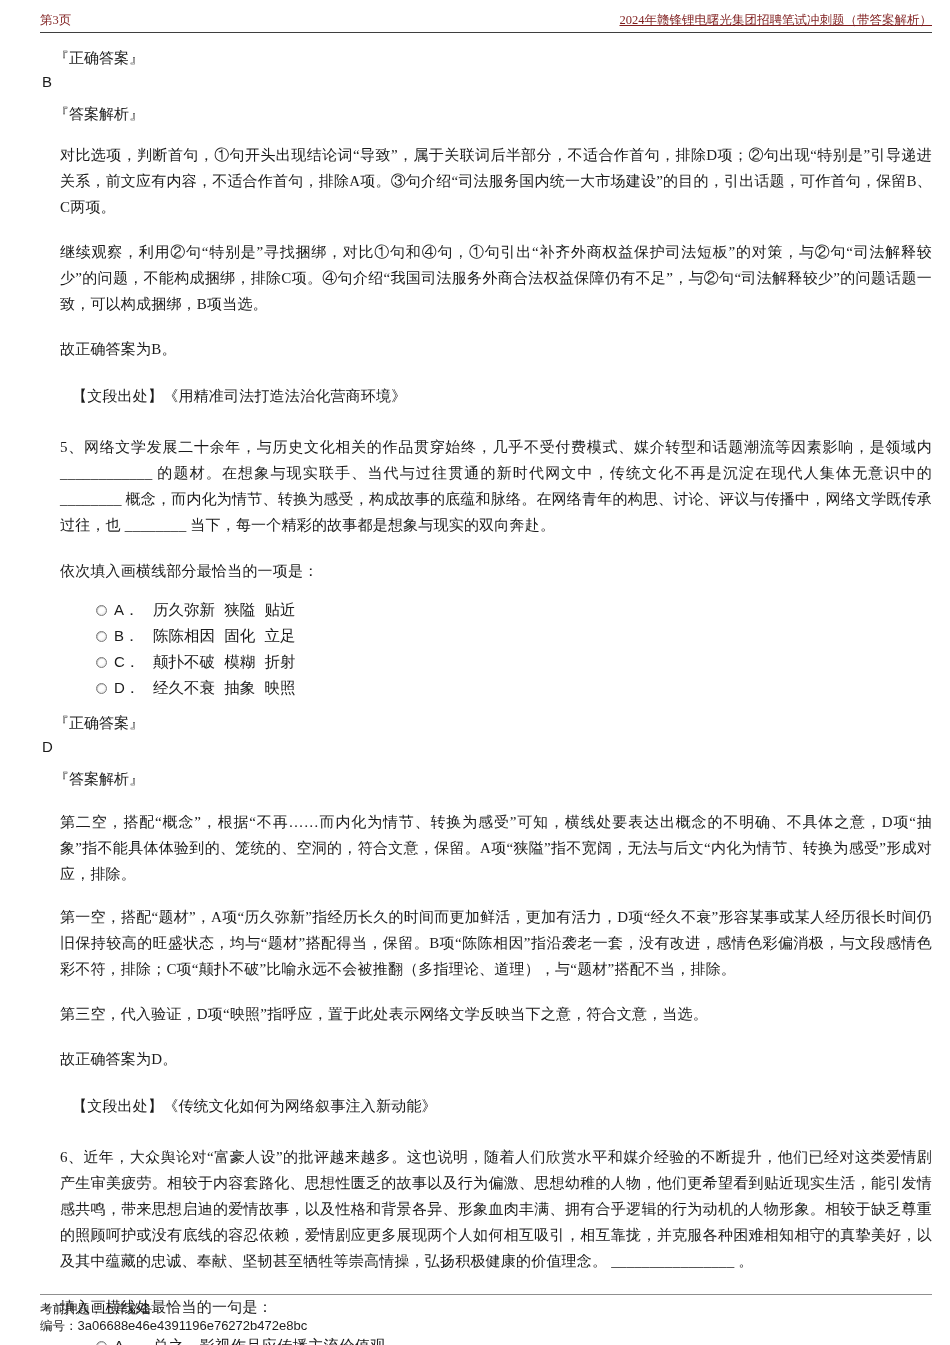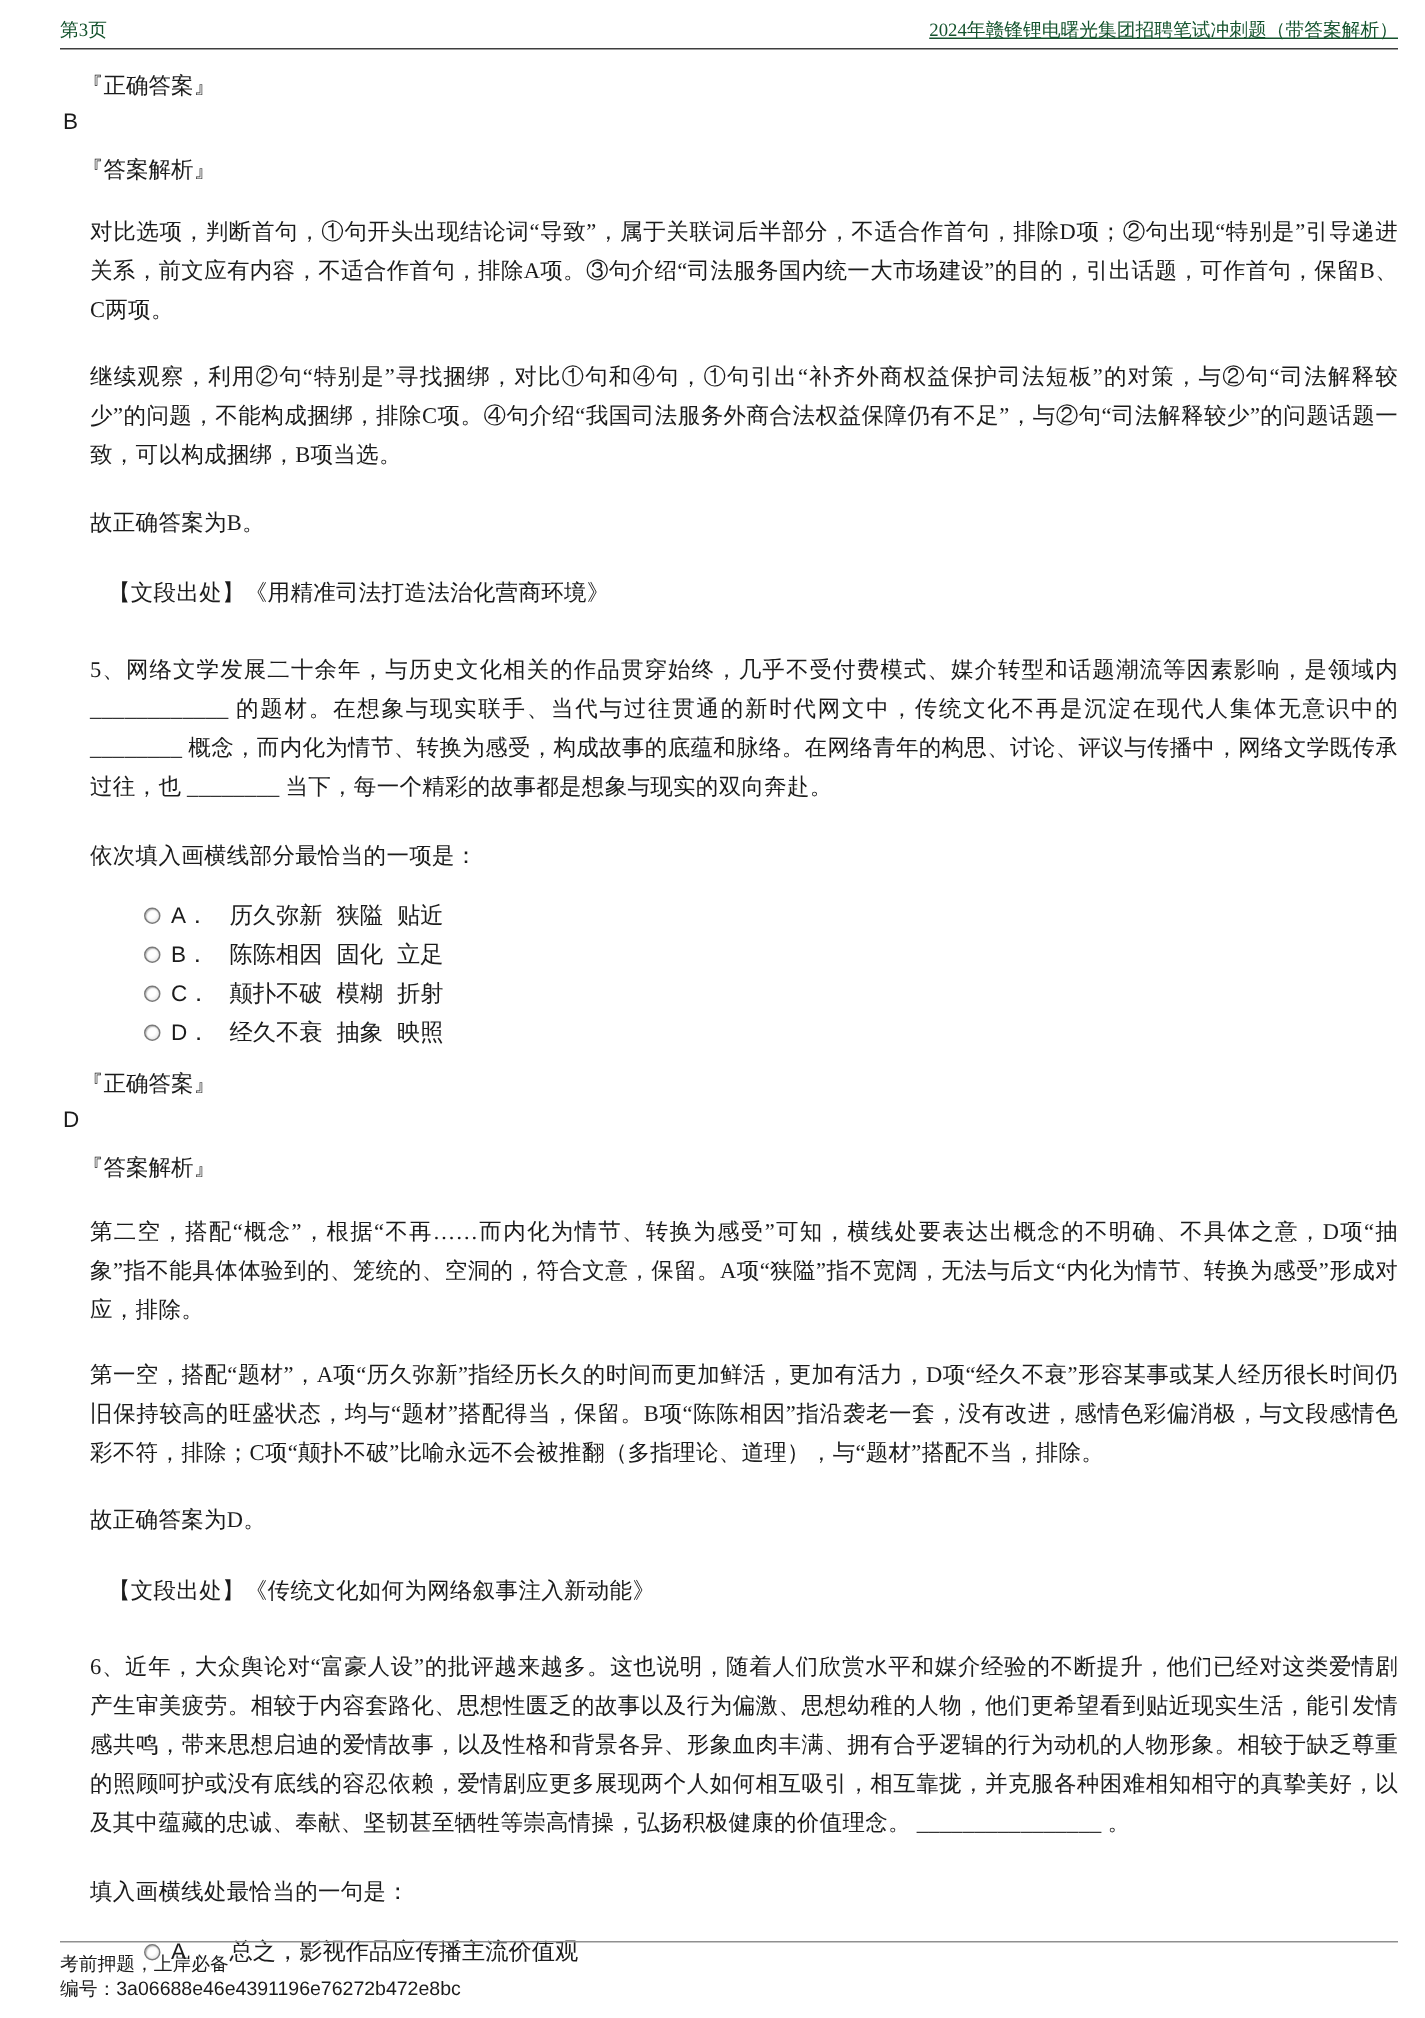--- a/index.html
+++ b/index.html
@@ -10,21 +10,21 @@
     background:#ffffff;
     color:#1b1b1b;
     font-family:"Liberation Serif","DejaVu Serif",serif;
     overflow:hidden;
   }
   
   .hdr {
     position:absolute; top:12px; left:40px; right:18px;
     display:flex; justify-content:space-between; align-items:flex-end;
     border-bottom:1px solid #3f3f3f; padding-bottom:3px;
-    font-size:12.5px; color:#14532d;
+    font-size:12.5px; color:#7f1d1d;
   }
   .hdr .title { text-align:right;text-decoration:underline; }
   
   .body { position:absolute; top:36px; left:40px; right:18px; }
   .lbl { margin:11px 0 0 14px; font-size:15px; line-height:22px; }
   .ansletter {
     margin:2px 0 0 2px; font-size:15px; line-height:21px;
     font-family:"Liberation Sans","DejaVu Sans",sans-serif;
   }
   .para {
@@ -105,20 +105,21 @@
           <span class="radio"></span>
           <span class="optletter">D．</span>
           <span class="opttext">经久不衰 抽象 映照</span>
         </div>
       </div>
       <div class="lbl">『正确答案』</div>
       <div class="ansletter">D</div>
       <div class="lbl">『答案解析』</div>
       <p class="para tight">第二空，搭配“概念”，根据“不再……而内化为情节、转换为感受”可知，横线处要表达出概念的不明确、不具体之意，D项“抽象”指不能具体体验到的、笼统的、空洞的，符合文意，保留。A项“狭隘”指不宽阔，无法与后文“内化为情节、转换为感受”形成对应，排除。</p>
       <p class="para">第一空，搭配“题材”，A项“历久弥新”指经历长久的时间而更加鲜活，更加有活力，D项“经久不衰”形容某事或某人经历很长时间仍旧保持较高的旺盛状态，均与“题材”搭配得当，保留。B项“陈陈相因”指沿袭老一套，没有改进，感情色彩偏消极，与文段感情色彩不符，排除；C项“颠扑不破”比喻永远不会被推翻（多指理论、道理），与“题材”搭配不当，排除。</p>
+      <p class="para tight">第三空，代入验证，D项“映照”指呼应，置于此处表示网络文学反映当下之意，符合文意，当选。</p>
       <p class="para tight">故正确答案为D。</p>
       <p class="para source">【文段出处】《传统文化如何为网络叙事注入新动能》</p>
     </section>
 
     <section>
       <p class="para stem">6、近年，大众舆论对“富豪人设”的批评越来越多。这也说明，随着人们欣赏水平和媒介经验的不断提升，他们已经对这类爱情剧产生审美疲劳。相较于内容套路化、思想性匮乏的故事以及行为偏激、思想幼稚的人物，他们更希望看到贴近现实生活，能引发情感共鸣，带来思想启迪的爱情故事，以及性格和背景各异、形象血肉丰满、拥有合乎逻辑的行为动机的人物形象。相较于缺乏尊重的照顾呵护或没有底线的容忍依赖，爱情剧应更多展现两个人如何相互吸引，相互靠拢，并克服各种困难相知相守的真挚美好，以及其中蕴藏的忠诚、奉献、坚韧甚至牺牲等崇高情操，弘扬积极健康的价值理念。 ________________ 。</p>
       <p class="para prompt">填入画横线处最恰当的一句是：</p>
       <div class="options">
         <div class="opt">
           <span class="radio"></span>

